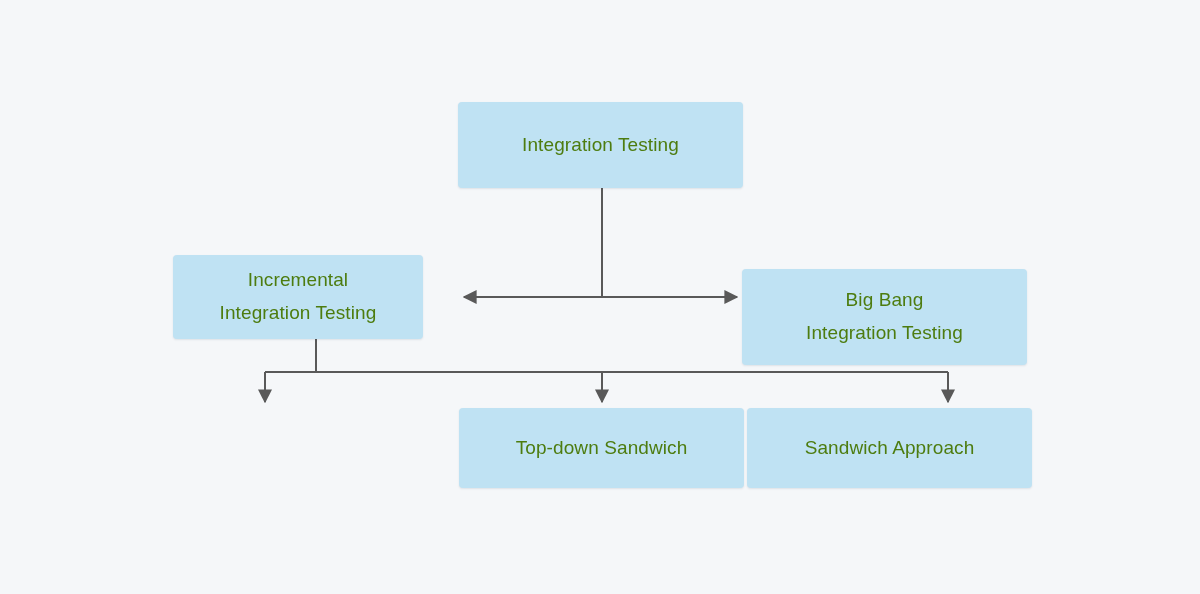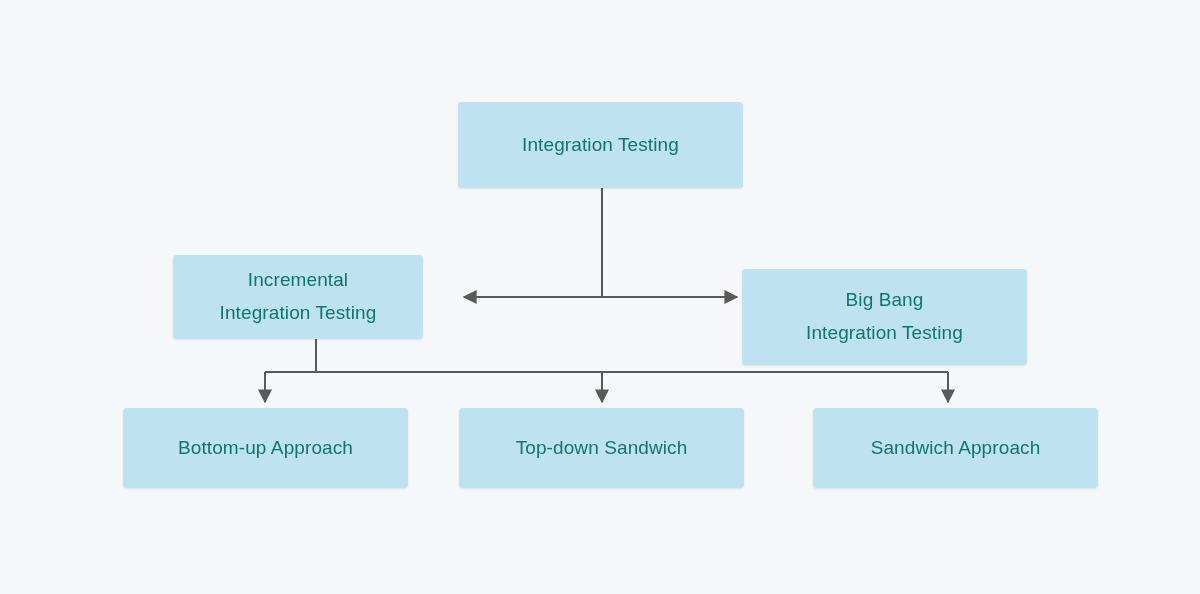--- a/index.html
+++ b/index.html
@@ -29,21 +29,21 @@
   .node {
     position: absolute;
     box-sizing: border-box;
     background: #bfe2f3;
     border-radius: 4px;
     box-shadow: 0 1px 2px rgba(20, 50, 80, 0.10);
     display: flex;
     align-items: center;
     justify-content: center;
     text-align: center;
-    color: #0f766e;
+    color: #4d7c0f;
     font-size: 19px;
     font-weight: 500;
     line-height: 1.72;
     letter-spacing: 0.1px;
     padding: 0 10px;
     white-space: pre-line;
   }
   .node-label {
     display: block;
     width: 100%;
@@ -77,21 +77,21 @@
     width: 285px;
     height: 80px;
   }
   #node-topdown {
     left: 459px;
     top: 408px;
     width: 285px;
     height: 80px;
   }
   #node-sandwich {
-    left: 813px;
+    left: 747px;
     top: 408px;
     width: 285px;
     height: 80px;
   }
 </style>
 </head>
 <body>
 
 <div id="diagram-root">
 
@@ -145,23 +145,20 @@
   <div class="node" id="node-incremental">
     <span class="node-label">Incremental
 Integration Testing</span>
   </div>
 
   <div class="node" id="node-bigbang">
     <span class="node-label">Big Bang
 Integration Testing</span>
   </div>
 
-  <div class="node" id="node-bottomup">
-    <span class="node-label">Bottom-up Approach</span>
-  </div>
 
   <div class="node" id="node-topdown">
     <span class="node-label">Top-down Sandwich</span>
   </div>
 
   <div class="node" id="node-sandwich">
     <span class="node-label">Sandwich Approach</span>
   </div>
 
 </div>

